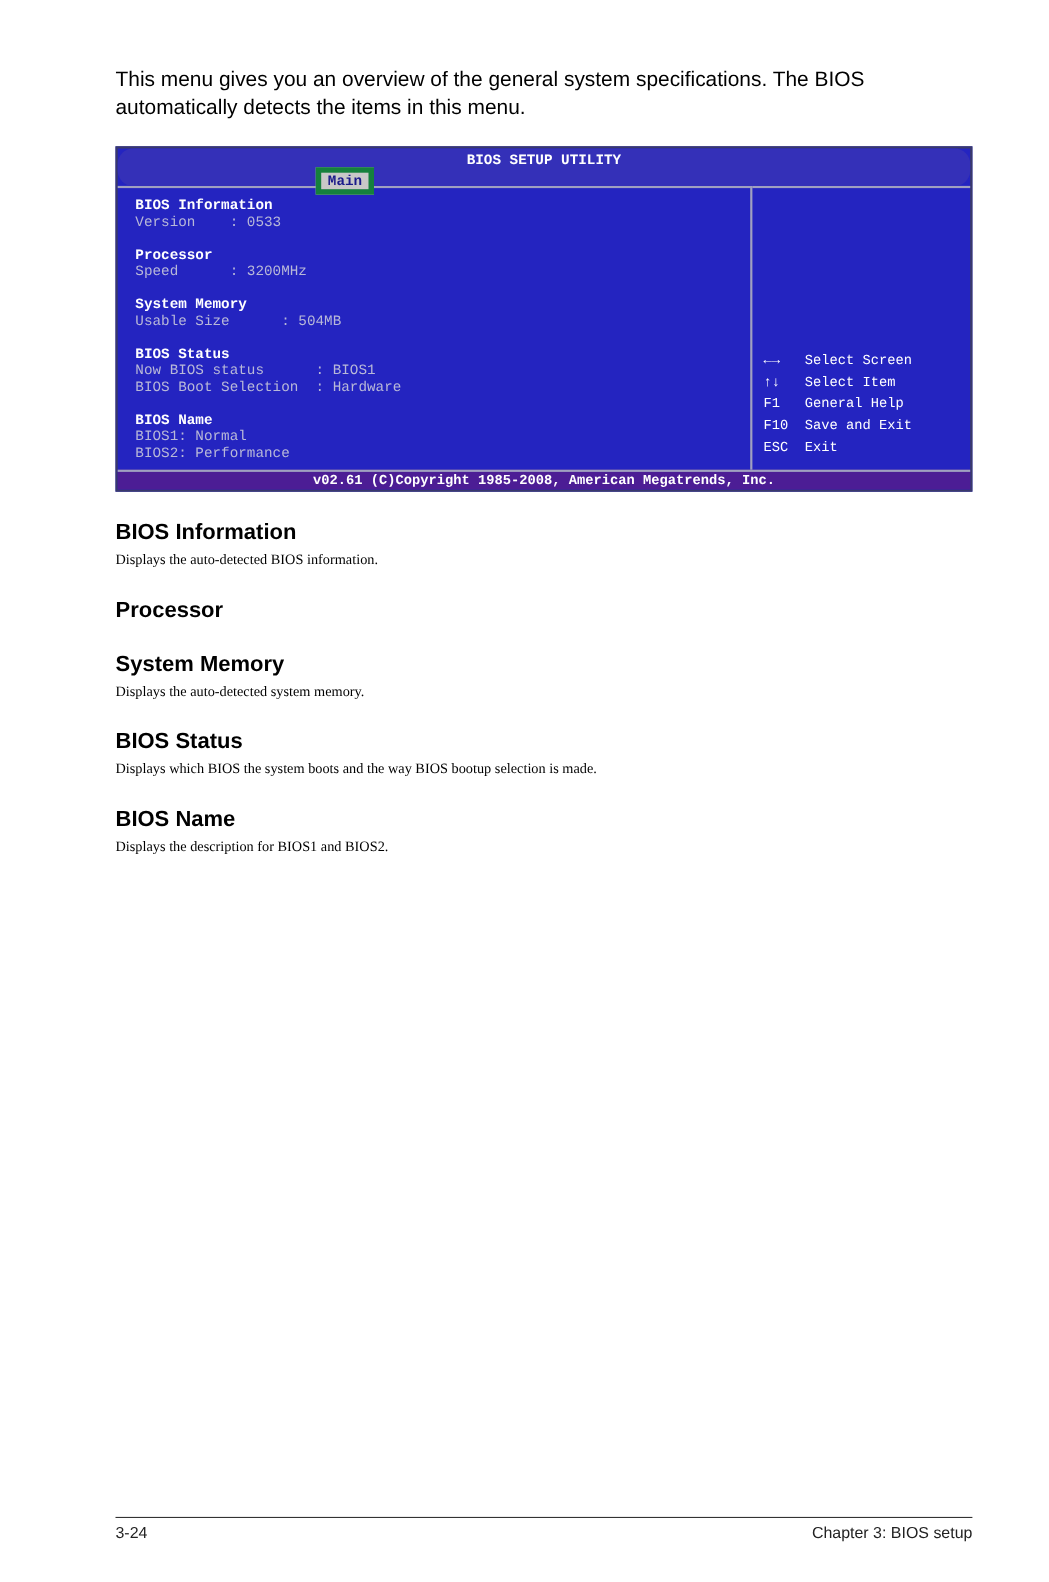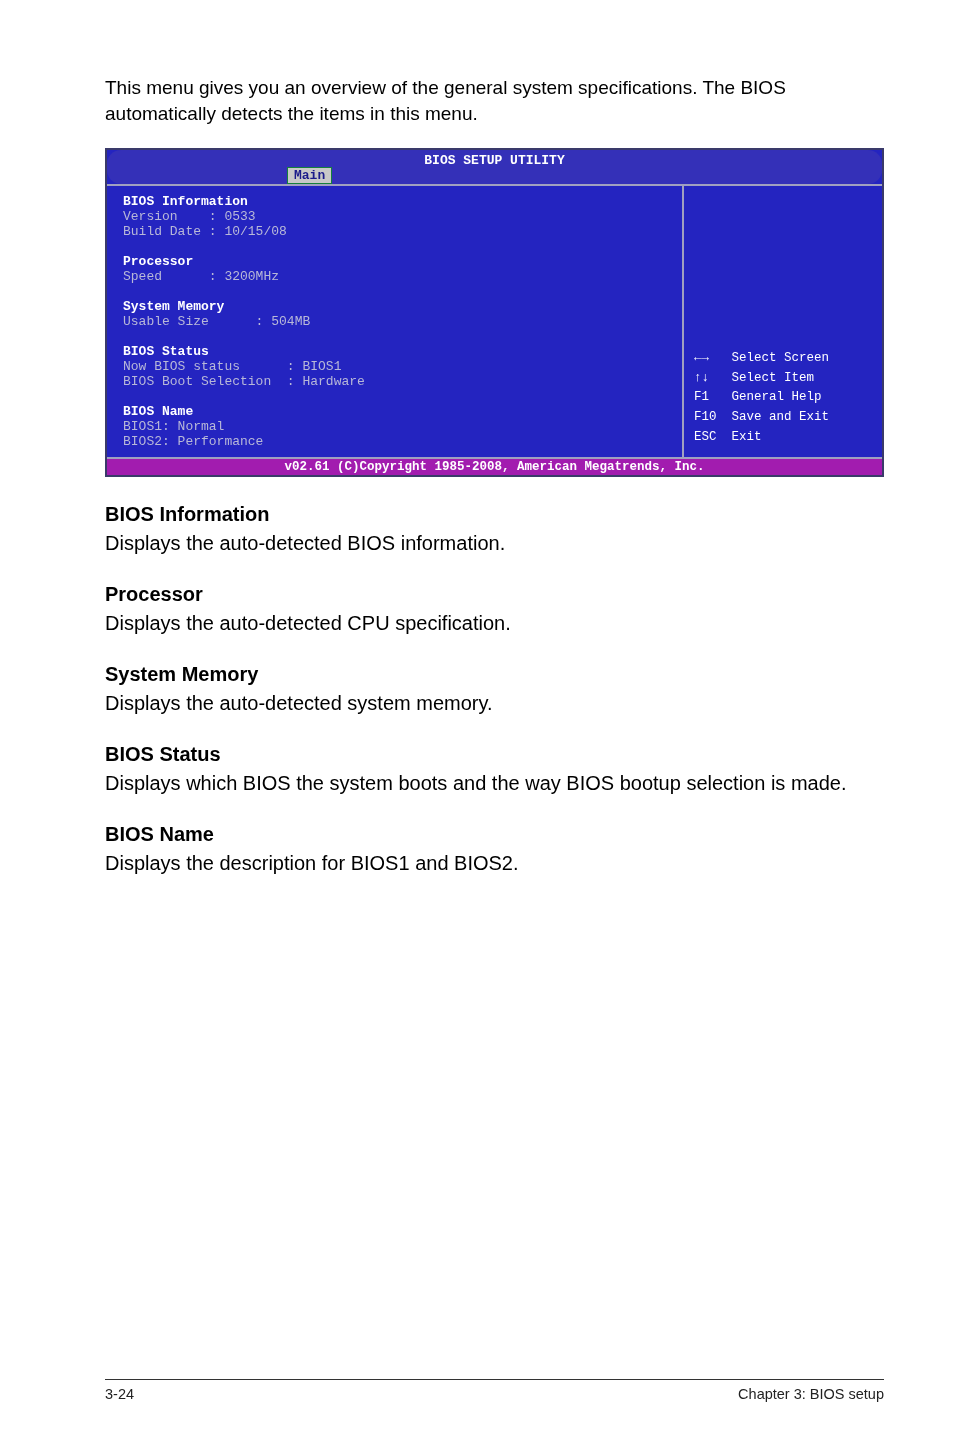--- a/index.html
+++ b/index.html
@@ -16,21 +16,20 @@
   }
   h1.section-title {
     font-size: 26px;
     font-weight: bold;
     margin-bottom: 14px;
   }
   .intro {
     font-size: 19px;
     line-height: 1.35;
     margin-bottom: 22px;
-    margin-top: 15px;
   }
   .bios-box {
     border: 2px solid #3a3a6a;
     background: #2424c0;
     color: #d8d8d8;
     font-family: "Courier New", monospace;
     font-size: 13px;
     position: relative;
   }
   .bios-header {
@@ -44,21 +43,21 @@
     border-radius: 14px;
   }
   .bios-header .main-tab {
     position: absolute;
     left: 180px;
     top: 17px;
     background: #c8c8c8;
     color: #1a1a8a;
     padding: 0px 6px;
     font-weight: bold;
-    border: 1px solid #15803d;
+    border: 5px solid #15803d;
   }
   .bios-body {
     display: flex;
   }
   .bios-left {
     flex: 1;
     padding: 8px 12px 8px 16px;
     border-right: 2px solid #a0a0c0;
     border-top: 2px solid #a0a0c0;
   }
@@ -67,37 +66,38 @@
     padding: 8px 10px;
     border-top: 2px solid #a0a0c0;
     display: flex;
     flex-direction: column;
     justify-content: flex-end;
   }
   .bios-group-hdr { color: #fff; font-weight: bold; }
   .bios-line { color: #b8b8d8; white-space: pre; }
   .bios-right .hint { white-space: pre; color: #fff; font-size: 12.5px; line-height: 1.25; margin-bottom:4px;}
   .bios-footer {
-    background: #a21caf;
+    background: #4c1d95;
     color: #fff;
     text-align: center;
     font-weight: bold;
     font-size: 12.5px;
     padding: 1px 0;
     border-top: 2px solid #a0a0c0;
   }
   .section-sub {
     font-size: 20px;
     font-weight: bold;
     margin-top: 26px;
     margin-bottom: 4px;
   }
   .section-text {
-    font-size: 20px;
+    font-size: 13px;
     line-height: 1.35;
+    font-family: Liberation Serif, serif;
   }
   .footer {
     position: absolute;
     bottom: 36px;
     left: 0;
     right: 0;
     padding: 0 70px 0 105px;
   }
   .footer-line {
     border: none;
@@ -120,21 +120,20 @@
 
   <div class="bios-box">
     <div class="bios-header">
       <span>BIOS SETUP UTILITY</span>
       <span class="main-tab">Main</span>
     </div>
     <div class="bios-body">
       <div class="bios-left">
         <div class="bios-group-hdr">BIOS Information</div>
         <div class="bios-line">Version    : 0533</div>
-        <div class="bios-line">Build Date : 10/15/08</div>
         <br>
         <div class="bios-group-hdr">Processor</div>
         <div class="bios-line">Speed      : 3200MHz</div>
         <br>
         <div class="bios-group-hdr">System Memory</div>
         <div class="bios-line">Usable Size      : 504MB</div>
         <br>
         <div class="bios-group-hdr">BIOS Status</div>
         <div class="bios-line">Now BIOS status      : BIOS1</div>
         <div class="bios-line">BIOS Boot Selection  : Hardware</div>
@@ -151,21 +150,20 @@
         <div class="hint">ESC  Exit</div>
       </div>
     </div>
     <div class="bios-footer">v02.61 (C)Copyright 1985-2008, American Megatrends, Inc.</div>
   </div>
 
   <div class="section-sub">BIOS Information</div>
   <div class="section-text">Displays the auto-detected BIOS information.</div>
 
   <div class="section-sub">Processor</div>
-  <div class="section-text">Displays the auto-detected CPU specification.</div>
 
   <div class="section-sub">System Memory</div>
   <div class="section-text">Displays the auto-detected system memory.</div>
 
   <div class="section-sub">BIOS Status</div>
   <div class="section-text">Displays which BIOS the system boots and the way BIOS bootup selection is made.</div>
 
   <div class="section-sub">BIOS Name</div>
   <div class="section-text">Displays the description for BIOS1 and BIOS2.</div>
 </div>

